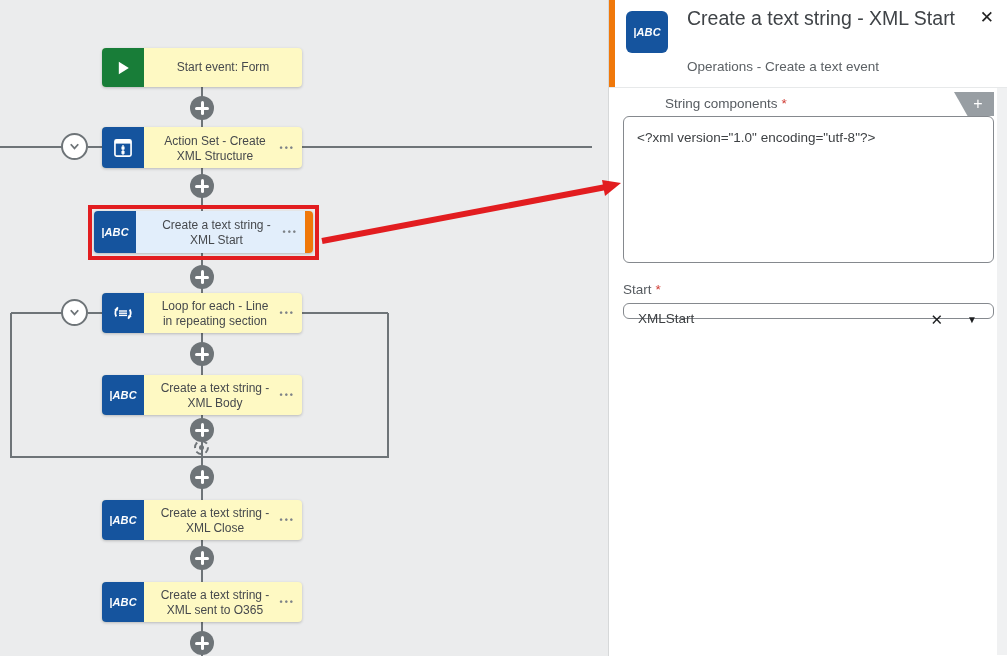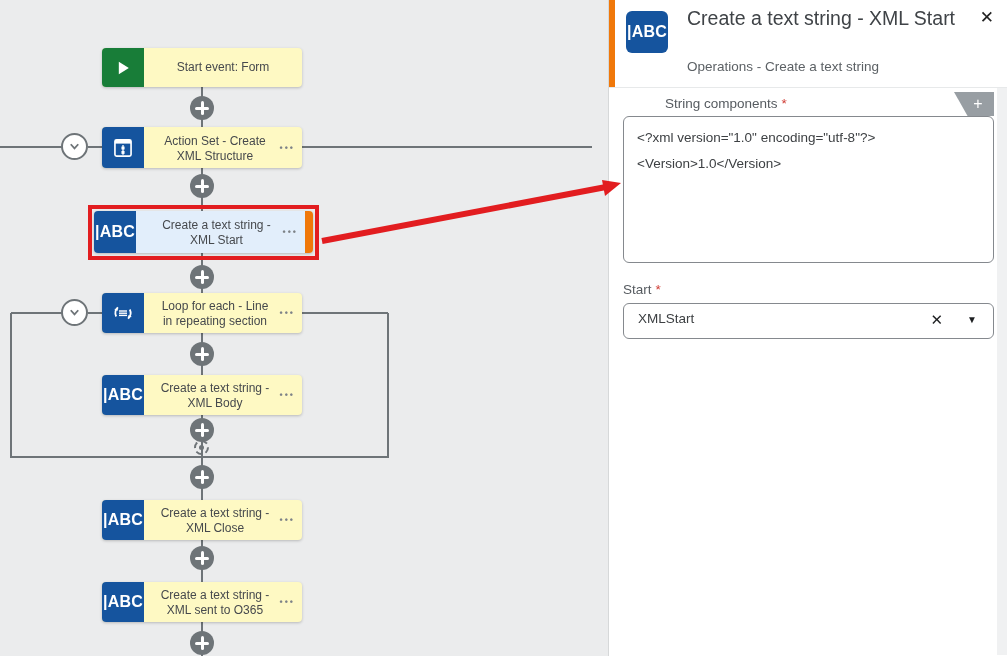--- a/index.html
+++ b/index.html
@@ -12,21 +12,21 @@
   .connectors { position:absolute; left:0; top:0; z-index:1; }
 
   .node { position:absolute; display:flex; align-items:stretch;
     background:#fef9c3; border-radius:4px; box-shadow:0 1px 3px rgba(0,0,0,.22);
     z-index:10; cursor:pointer; }
   .node.selected { background:#e2eefb; }
   .node-icon { width:42px; flex:0 0 42px; border-radius:4px 0 0 4px;
     display:flex; align-items:center; justify-content:center; color:#fff; }
   .icon-green { background:#187d38; }
   .icon-blue  { background:#15549e; }
-  .abc-txt { font-size:16px; font-weight:bold; letter-spacing:.2px; }
+  .abc-txt { font-size:11px; font-weight:bold; letter-spacing:.2px;font-style:italic; }
   .node-label { flex:1; display:flex; align-items:center; justify-content:center;
     font-size:12px; line-height:15px; color:#46494d; text-align:center;
     white-space:pre-line; padding:4px 18px 2px 2px; }
   .node-label.no-menu { padding:2px 6px; }
   .node-menu { position:absolute; right:7px; top:50%; transform:translateY(-50%);
     color:#7d8287; font-size:9px; letter-spacing:2px; font-weight:bold; cursor:pointer; }
   .sel-bar { position:absolute; right:0; top:0; bottom:0; width:8px;
     background:#f0780a; border-radius:0 4px 4px 0; }
 
   .plus { position:absolute; width:24px; height:24px; border-radius:50%;
@@ -64,21 +64,21 @@
   .fld-label { position:absolute; left:14px; font-size:13.5px; color:#565b60; }
   .req { color:#cf3a32; margin-left:4px; }
   .plus-tab { position:absolute; left:345px; top:4px; width:40px; height:24px;
     background:#989ea3; clip-path:polygon(0 0,100% 0,100% 100%,34% 100%);
     color:#fff; font-size:16px; text-align:center; line-height:23px;
     padding-left:8px; cursor:pointer; }
   .txtarea { position:absolute; left:14px; top:28px; width:371px; height:147px;
     background:#fff; border:1px solid #85898e; border-radius:6px;
     padding:8px 13px; font-size:13.5px; line-height:26px; color:#3d4043;
     cursor:text; overflow:hidden; }
-  .dropdown { position:absolute; left:14px; top:215px; width:371px; height:36px;
+  .dropdown { position:absolute; left:14px; top:215px; width:371px; height:16px;
     background:#fff; border:1px solid #85898e; border-radius:6px; cursor:pointer; }
   .dd-value { position:absolute; left:14px; top:7px; font-size:13.5px; color:#3d4043; }
   .dd-clear { position:absolute; right:50px; top:7px; font-size:15px; color:#1c1e20; cursor:pointer; }
   .dd-caret { position:absolute; right:16px; top:10px; font-size:10px; color:#1c1e20; cursor:pointer; }
   .scroll-track { position:absolute; right:0; top:0; bottom:0; width:10px; background:#f0f1f2; }
 </style>
 </head>
 <body>
 
 <div class="app">
@@ -211,33 +211,32 @@
     <div class="sel-box"></div>
   </div>
 
   <aside class="panel">
     <div class="accent"></div>
     <div class="p-header">
       <div class="p-icon">
         <span class="abc-txt">|ABC</span>
       </div>
       <div class="p-title">Create a text string - XML Start</div>
-      <div class="p-sub">Operations - Create a text string</div>
+      <div class="p-sub">Operations - Create a text event</div>
       <span class="p-close">✕</span>
     </div>
     <div class="p-body">
       <div class="fld-label" style="top:8px;margin-left:42px;">
         <span>String components</span><span class="req">*</span>
       </div>
       <div class="plus-tab">
         <span>+</span>
       </div>
       <div class="txtarea">
         <div>&lt;?xml version="1.0" encoding="utf-8"?&gt;</div>
-        <div>&lt;Version&gt;1.0&lt;/Version&gt;</div>
       </div>
       <div class="fld-label" style="top:194px;">
         <span>Start</span><span class="req">*</span>
       </div>
       <div class="dropdown">
         <span class="dd-value">XMLStart</span>
         <span class="dd-clear">✕</span>
         <span class="dd-caret">▼</span>
       </div>
       <div class="scroll-track"></div>

